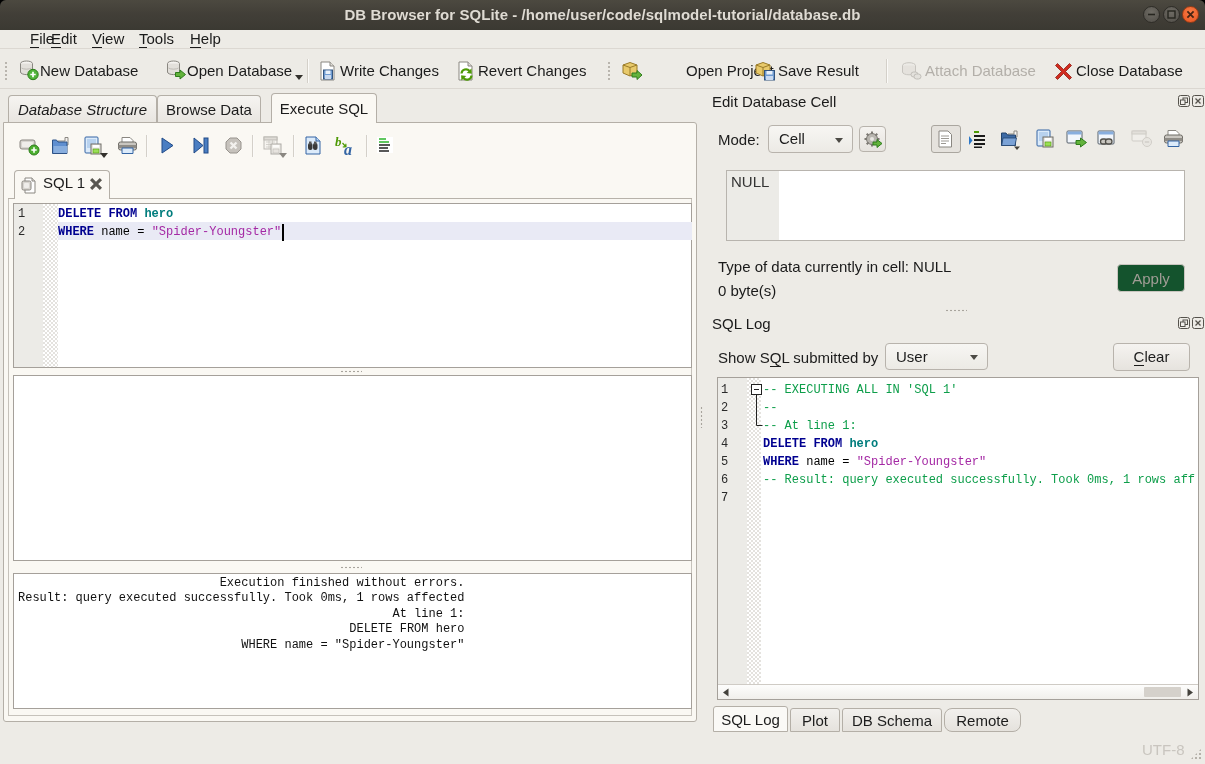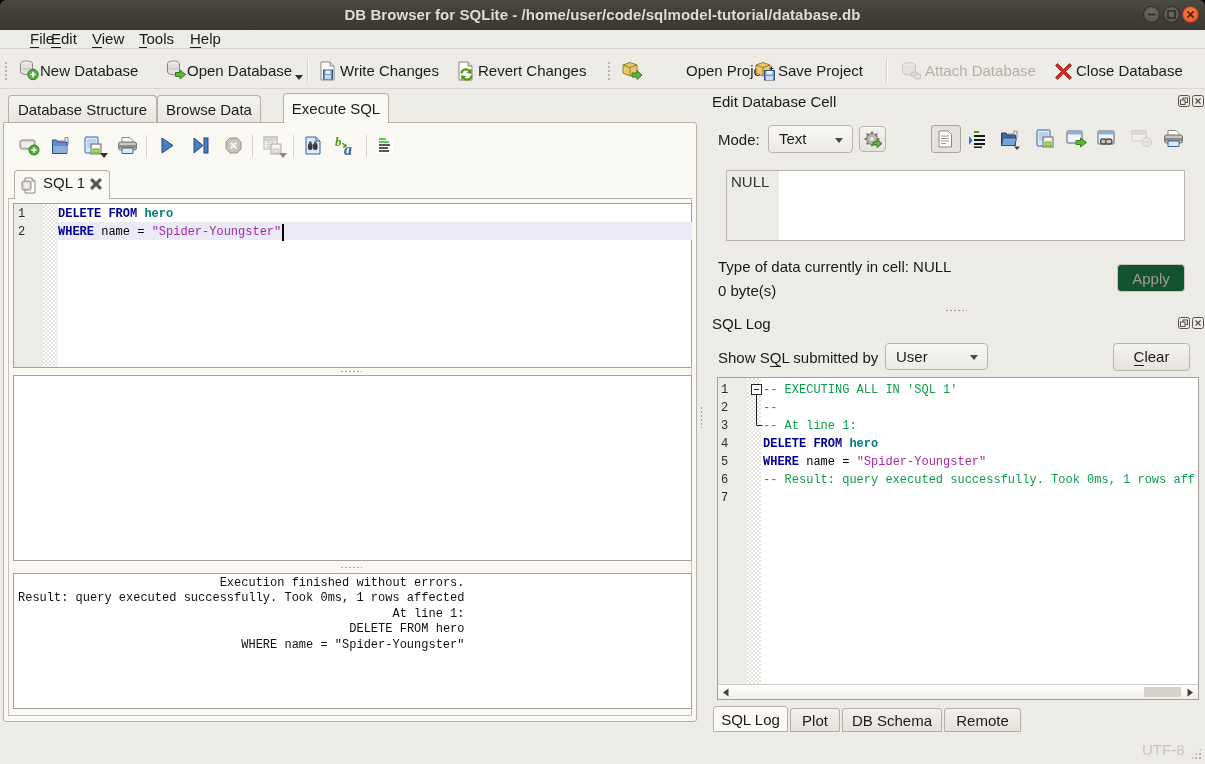--- a/index.html
+++ b/index.html
@@ -25,21 +25,21 @@
  font-size:15px;color:#1c1c1c;}
 .tbtxt{position:absolute;top:9px;}
 .tbgray{color:#b3afa9;}
 .vsep{position:absolute;top:6px;height:24px;width:1px;background:#d4d0c9;border-right:1px solid #fbfaf8;}
 .handle{position:absolute;top:8px;height:20px;width:4px;
  background-image:radial-gradient(circle,#b9b5ae 34%,transparent 38%);background-size:4px 4px;}
 
 .tab{position:absolute;box-sizing:border-box;border:1px solid #b4afa7;border-bottom:none;
  border-radius:4px 4px 0 0;background:linear-gradient(#f6f4f1,#e8e5e0);
  font-size:15px;color:#1c1c1c;text-align:center;}
-.tab.active{background:#faf8f3;z-index:3;margin-left:12px;}
+.tab.active{background:#faf8f3;z-index:3;}
 
 #leftframe{left:3px;top:122px;width:694px;height:600px;background:#faf8f3;
  border:1px solid #b4afa7;box-sizing:border-box;border-radius:0 3px 3px 3px;}
 .whitebox{position:absolute;background:#fff;border:1px solid #a5a09a;box-sizing:border-box;}
 
 .gutter{position:absolute;background:#ecebe7;}
 .checker{position:absolute;
  background-image:linear-gradient(45deg,#e4e2de 25%,transparent 25%,transparent 75%,#e4e2de 75%),
  linear-gradient(45deg,#e4e2de 25%,#ffffff 25%,#ffffff 75%,#e4e2de 75%);
  background-position:0 0,2px 2px;background-size:4px 4px;}
@@ -144,36 +144,36 @@
     <path d="M10 12 L15 12 L15 9.5 L20 14 L15 18.5 L15 16 L10 16 Z" fill="#63b33c" stroke="#2e7d1c"></path>
   </svg>
   <div class="tbtxt" style="left:645px;margin-left:41px;">Open Project</div>
   <svg class="abs" style="left:755px;top:8px;" width="22" height="20">
     <path d="M8 1.5 L15 4 L15 12 L8 15 L1 12 L1 4 Z" fill="#e8c96a" stroke="#9a7b28"></path>
     <path d="M1 4 L8 6.5 L15 4 M8 6.5 L8 15" fill="none" stroke="#9a7b28"></path>
     <rect x="9.5" y="9.5" width="10" height="9.5" fill="#6f9bd1" stroke="#33547e"></rect>
     <rect x="11.5" y="10" width="6" height="3.5" fill="#e8f0fa"></rect>
     <rect x="11" y="15" width="7" height="4" fill="#c9d9ef"></rect>
   </svg>
-  <div class="tbtxt" style="left:778px;">Save Project</div>
+  <div class="tbtxt" style="left:778px;">Save Result</div>
   <div class="vsep" style="left:886px;"></div>
   <svg class="abs" style="left:901px;top:8px;" width="22" height="20" opacity="0.45">
     <ellipse cx="8" cy="4.5" rx="6.5" ry="2.8" fill="#eceae6" stroke="#9a9791"></ellipse>
     <path d="M1.5 4.5 L1.5 11 A6.5 2.8 0 0 0 14.5 11 L14.5 4.5" fill="#dcd9d4" stroke="#9a9791"></path>
     <rect x="10" y="11" width="7" height="5" rx="2.5" fill="#d8d5d0" stroke="#8a8781"></rect>
     <rect x="13" y="13" width="7" height="5" rx="2.5" fill="#d8d5d0" stroke="#8a8781"></rect>
   </svg>
   <div class="tbtxt tbgray" style="left:925px;">Attach Database</div>
   <svg class="abs" style="left:1055px;top:10px;" width="17" height="17">
     <path d="M2.5 0.5 L8.5 6.5 L14.5 0.5 L16.5 2.5 L10.5 8.5 L16.5 14.5 L14.5 16.5 L8.5 10.5 L2.5 16.5 L0.5 14.5 L6.5 8.5 L0.5 2.5 Z" fill="#d22b1f" stroke="#8e1b12" stroke-width="0.8"></path>
   </svg>
   <div class="tbtxt" style="left:1076px;">Close Database</div>
  </div>
 
- <div class="tab" style="left:8px;top:95px;width:149px;height:28px;line-height:27px;">Database Structure</div>
+ <div class="tab" style="left:8px;top:95px;width:149px;height:28px;line-height:27px;font-style:italic;">Database Structure</div>
  <div class="tab" style="left:157px;top:95px;width:104px;height:28px;line-height:27px;">Browse Data</div>
  <div class="tab active" style="left:271px;top:93px;width:106px;height:30px;line-height:29px;">Execute SQL</div>
 
  <div id="leftframe" class="abs"></div>
  <div class="abs" style="left:8px;top:198px;width:684px;height:518px;box-sizing:border-box;border:1px solid #c6c2bb;border-top:none;"></div>
 
  <svg class="abs" style="left:19px;top:137px;" width="21" height="19">
    <rect x="1" y="3" width="15" height="9" rx="2" fill="#d8d5d0" stroke="#8a8781"></rect>
    <rect x="3" y="5" width="11" height="5" rx="1" fill="#efedea"></rect>
    <circle cx="15" cy="13" r="5" fill="#4caf2f" stroke="#2e7d1c"></circle>
@@ -281,21 +281,21 @@
    <rect x="0.5" y="0.5" width="11" height="11" rx="2" fill="none" stroke="#55524c"></rect>
    <rect x="5" y="3" width="4.5" height="4.5" fill="none" stroke="#55524c"></rect>
    <rect x="2.5" y="5" width="4.5" height="4.5" fill="#f1efeb" stroke="#55524c"></rect>
  </svg>
  <svg class="dockico abs" style="left:1192px;top:95px;" width="12" height="12">
    <rect x="0.5" y="0.5" width="11" height="11" rx="2" fill="none" stroke="#55524c"></rect>
    <path d="M3.5 3.5 L8.5 8.5 M8.5 3.5 L3.5 8.5" stroke="#55524c" stroke-width="1.3"></path>
  </svg>
  <div class="abs" style="left:718px;top:131px;font-size:15px;color:#1c1c1c;">Mode:</div>
  <div class="combo" style="left:768px;top:125px;width:85px;height:28px;">
-      <span style="position:absolute;left:10px;top:4px;">Text</span>
+      <span style="position:absolute;left:10px;top:4px;">Cell</span>
       <div class="carr" style="right:9px;top:12px;"></div>
     </div>
  <div class="btn" style="left:859px;top:126px;width:27px;height:26px;">
   <svg class="abs" style="left:3px;top:3px;" width="20" height="20">
    <circle cx="9" cy="9" r="5.5" fill="#b8b5af" stroke="#7c7973"></circle>
    <circle cx="9" cy="9" r="2" fill="#e8e6e2"></circle>
    <g stroke="#7c7973" stroke-width="2">
           <path d="M9 1.5 L9 4 M9 14 L9 16.5 M1.5 9 L4 9 M14 9 L16.5 9 M3.7 3.7 L5.5 5.5 M12.5 12.5 L14.3 14.3 M14.3 3.7 L12.5 5.5 M5.5 12.5 L3.7 14.3"></path>
         </g>
    <path d="M10 12 L14 12 L14 9.5 L19 13.5 L14 17.5 L14 15 L10 15 Z" fill="#63b33c" stroke="#2e7d1c"></path>
@@ -408,18 +408,18 @@
         <path d="M6.5 0.5 L6.5 8.5 L1 4.5 Z" fill="#44423c"></path>
       </svg>
    <svg class="abs" style="left:468px;top:310px;" width="8" height="9">
         <path d="M1.5 0.5 L1.5 8.5 L7 4.5 Z" fill="#44423c"></path>
       </svg>
  </div>
 
  <div class="btab active" style="left:713px;top:706px;width:75px;height:26px;line-height:25px;">SQL Log</div>
  <div class="btab" style="left:790px;top:708px;width:50px;height:24px;line-height:23px;">Plot</div>
  <div class="btab" style="left:842px;top:708px;width:100px;height:24px;line-height:23px;">DB Schema</div>
- <div class="btab" style="left:944px;top:708px;width:77px;height:24px;line-height:23px;">Remote</div>
+ <div class="btab" style="left:944px;top:708px;width:77px;height:24px;line-height:23px;border-radius:8px;">Remote</div>
  <div class="abs" style="left:1142px;top:741px;font-size:15px;color:#c9c5bf;">UTF-8</div>
  <div class="abs" style="left:1190px;top:748px;width:12px;height:12px;
   background-image:radial-gradient(circle,#b5b1aa 40%,transparent 45%);background-size:4px 4px;
   clip-path:polygon(100% 0,100% 100%,0 100%);"></div>
 </div>
 
 </body></html>

